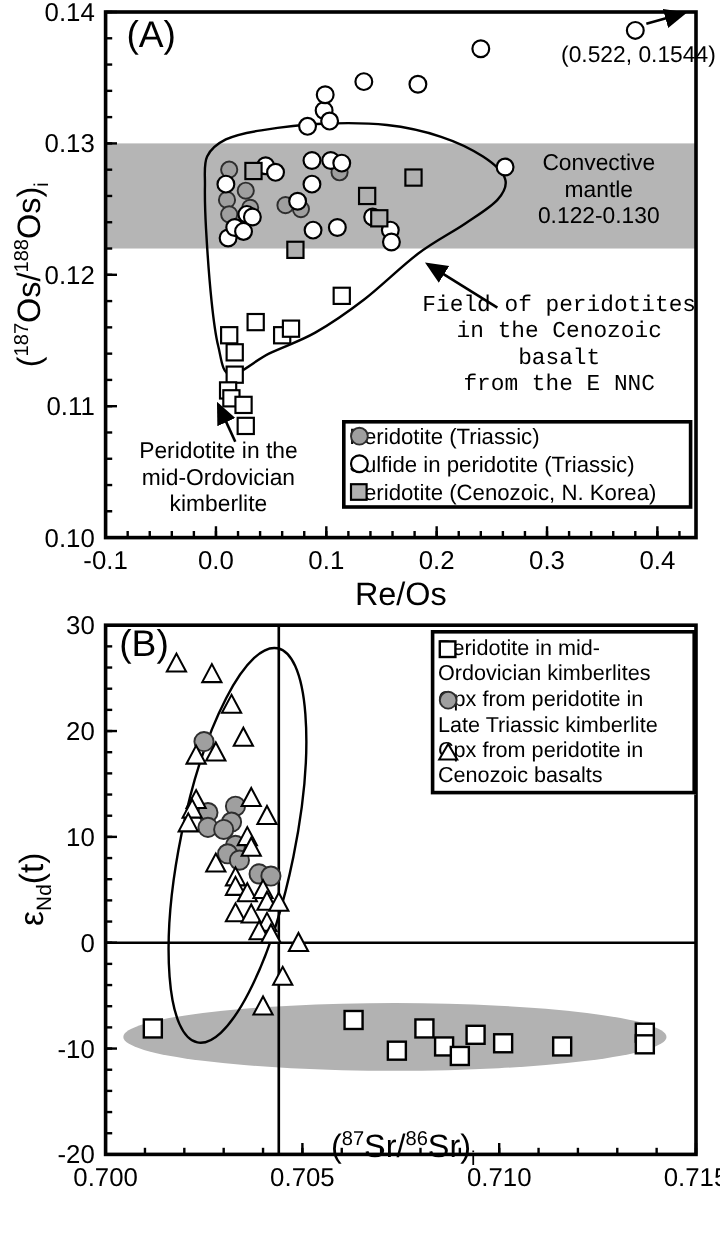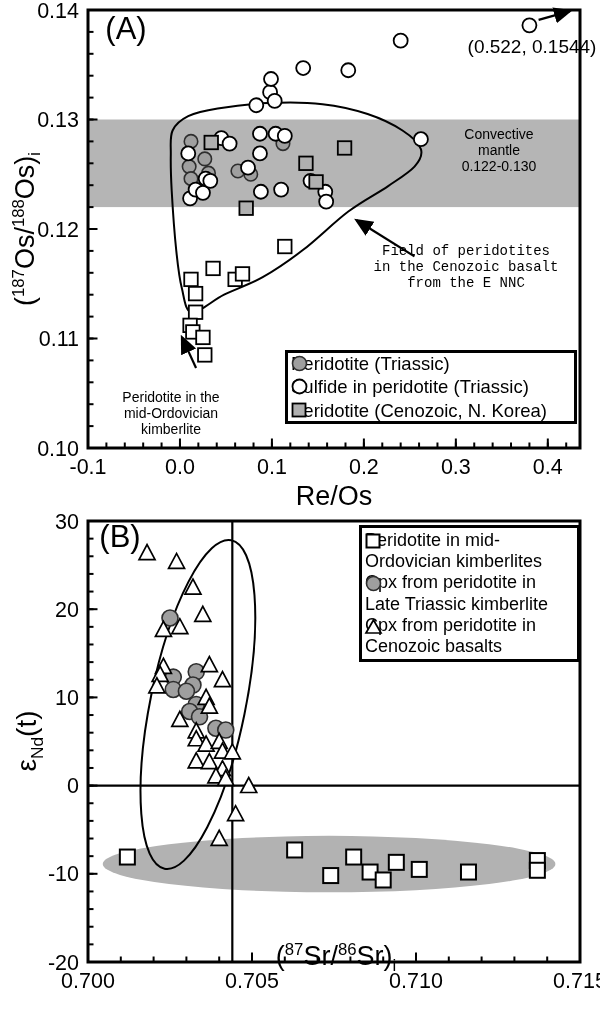--- a/index.html
+++ b/index.html
@@ -4,21 +4,21 @@
 <style>
   html,body{margin:0;padding:0;background:#fff;}
   .fig{position:relative;width:600px;height:1035px;background:#ffffff;
        font-family:"Liberation Sans",sans-serif;color:#000;overflow:hidden;}
   .fig svg{position:absolute;left:0;}
   #svgA{top:0;}
   #svgB{top:510px;}
   .ann{position:absolute;text-align:center;white-space:pre-line;line-height:1.16;}
   .panel-title{font-size:31px;line-height:1;}
   .ann-small{font-size:19px;}
-  .ann-med{font-size:14px;}
+  .ann-med{font-size:19px;}
   .xaxis-label{position:absolute;transform:translate(-50%,-50%);font-size:27px;white-space:nowrap;}
   .yaxis-label{position:absolute;transform:translate(-50%,-50%) rotate(-90deg);font-size:27px;white-space:nowrap;}
   sup,sub{font-size:62%;line-height:0;}
   .legend{position:absolute;border:3px solid #000;background:#fff;box-sizing:border-box;
           display:flex;flex-direction:column;justify-content:center;padding:2px 3px;}
   .lrow{display:flex;align-items:flex-start;}
   .lrow .licon{flex:0 0 auto;margin:2px 4px 0 2px;}
   .llabel{white-space:pre-line;line-height:1.12;}
   #legendA .llabel{font-size:18.5px;line-height:1.26;}
   #legendB .llabel{font-size:18px;line-height:1.17;}
@@ -314,21 +314,21 @@
   <div class="ann ann-small" style="left:454px;top:36px;width:156px;font-size:19px;">(0.522, 0.1544)</div>
 
   <div class="ann ann-med" style="left:413px;top:126px;width:172px;">Convective
 mantle
 0.122-0.130</div>
 
   <div class="ann ann-med" style="left:344px;top:243px;width:244px;font-family:Liberation Mono, monospace;">Field of peridotites
 in the Cenozoic basalt
 from the E NNC</div>
 
-  <div class="ann ann-med" style="left:57px;top:366px;width:228px;margin-top:23px;">Peridotite in the
+  <div class="ann ann-med" style="left:68px;top:366px;width:228px;">Peridotite in the
 mid-Ordovician
 kimberlite</div>
 
   <div class="ann panel-title" style="left:90px;top:521px;width:60px;">(B)</div>
 
   <div class="xaxis-label" style="left:334px;top:496px;text-align:right;">Re/Os</div>
   <div class="yaxis-label" style="left:25px;top:229px;">(<sup>187</sup>Os/<sup>188</sup>Os)<sub>i</sub></div>
   <div class="xaxis-label" style="left:336px;top:956px;">(<sup>87</sup>Sr/<sup>86</sup>Sr)<sub>i</sub></div>
   <div class="yaxis-label" style="left:27px;top:741px;font-size:28px;">ε<sub>Nd</sub>(t)</div>
 

